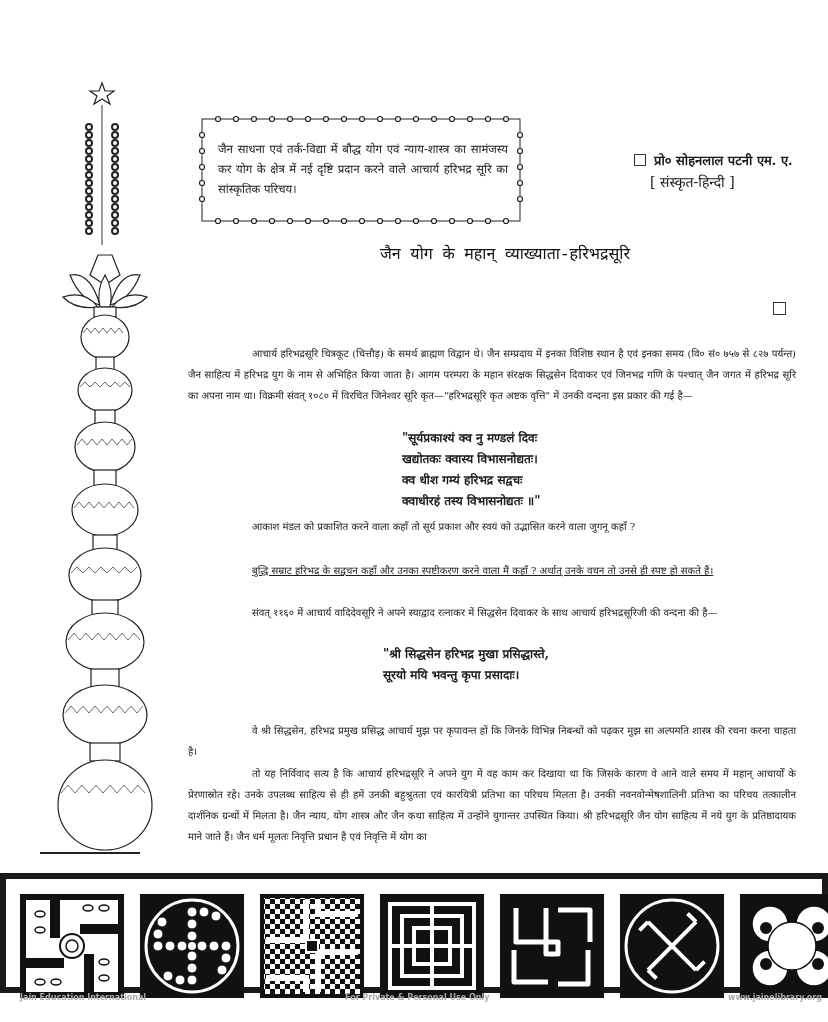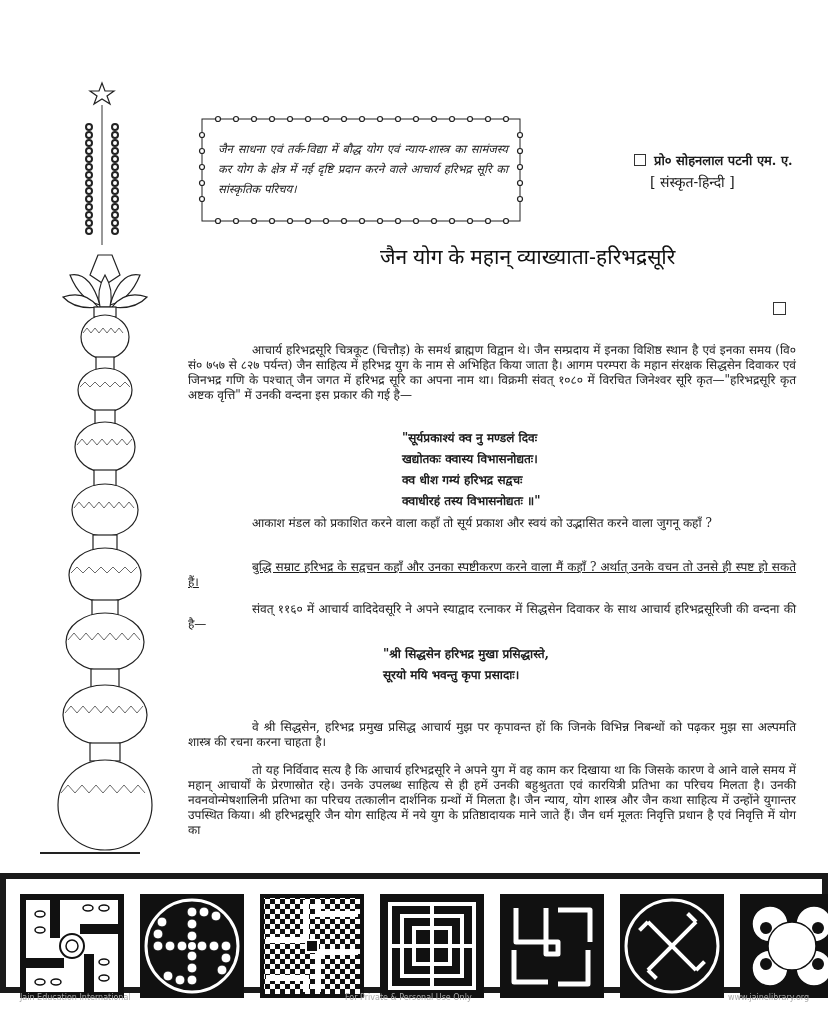--- a/index.html
+++ b/index.html
@@ -4,36 +4,36 @@
 <style>
   html, body { margin:0; padding:0; }
   body { width:828px; height:1022px; background:#ffffff; position:relative; overflow:hidden;
          font-family:"DejaVu Serif", serif; color:#1a1a1a; }
   
   #pillar { position:absolute; left:30px; top:75px; width:150px; height:800px; }
   
   #intro-box { position:absolute; left:198px; top:115px; width:326px; height:110px; }
   #intro-box svg { position:absolute; left:0; top:0; }
   #intro-text { position:absolute; left:20px; top:24px; width:290px; font-size:11.5px; line-height:20px;
-                font-style:italic; text-align:justify; text-align-last:left; color:#222; }
+                text-align:justify; text-align-last:left; color:#222; }
   #author { position:absolute; left:605px; top:151px; font-size:13px; font-weight:bold; white-space:nowrap;padding-left:29px; }
   #author .sq { display:inline-block; width:10px; height:10px; border:1px solid #333; margin-right:8px; vertical-align:-1px; }
   #author-sub { position:absolute; left:650px; top:172px; font-size:14px; white-space:nowrap; }
-  #title { position:absolute; left:380px; top:242px; font-size:21px; font-family:Liberation Sans, sans-serif; white-space:nowrap; color:#111; }
+  #title { position:absolute; left:380px; top:242px; font-size:16px; font-family:Liberation Mono, monospace; white-space:nowrap; color:#111; }
   #title-sq { position:absolute; left:773px; top:302px; width:11px; height:11px; border:1px solid #333; }
-  .para { position:absolute; left:188px; width:608px; font-size:12px; line-height:15px; text-align:justify; color:#1c1c1c; }
+  .para { position:absolute; left:188px; width:608px; font-size:10px; line-height:21px; text-align:justify; color:#1c1c1c; }
   .para .ind { display:inline-block; width:64px; }
   .verse { position:absolute; font-size:12px; line-height:21px; font-weight:bold; color:#1c1c1c; white-space:nowrap; }
   
   #band { position:absolute; left:0; top:873px; width:828px; height:120px; background:#1a1a1a; }
   #band-inner { position:absolute; left:6px; top:6px; right:6px; bottom:6px; background:#fff; }
   .tile { position:absolute; top:15px; width:104px; height:104px; background:#111; }
   #footer { position:absolute; left:0; top:993px; width:828px; height:10px; font-family:"DejaVu Sans", sans-serif;
             font-size:8px; color:#aaa; }
-  #footer span { position:absolute; top:0; }
+  #footer span { position:absolute; top:0;font-weight:bold; }
 </style>
 </head>
 <body>
 
 <div id="pillar">
   <svg width="150" height="800" viewBox="0 0 150 800">
     <g stroke="#222" fill="none" stroke-width="1.2">
       <polygon points="72,8 75,16 84,16 77,21 80,29 72,24 64,29 67,21 60,16 69,16"></polygon>
     </g>
     <line x1="72" y1="30" x2="72" y2="170" stroke="#333" stroke-width="1"></line>

